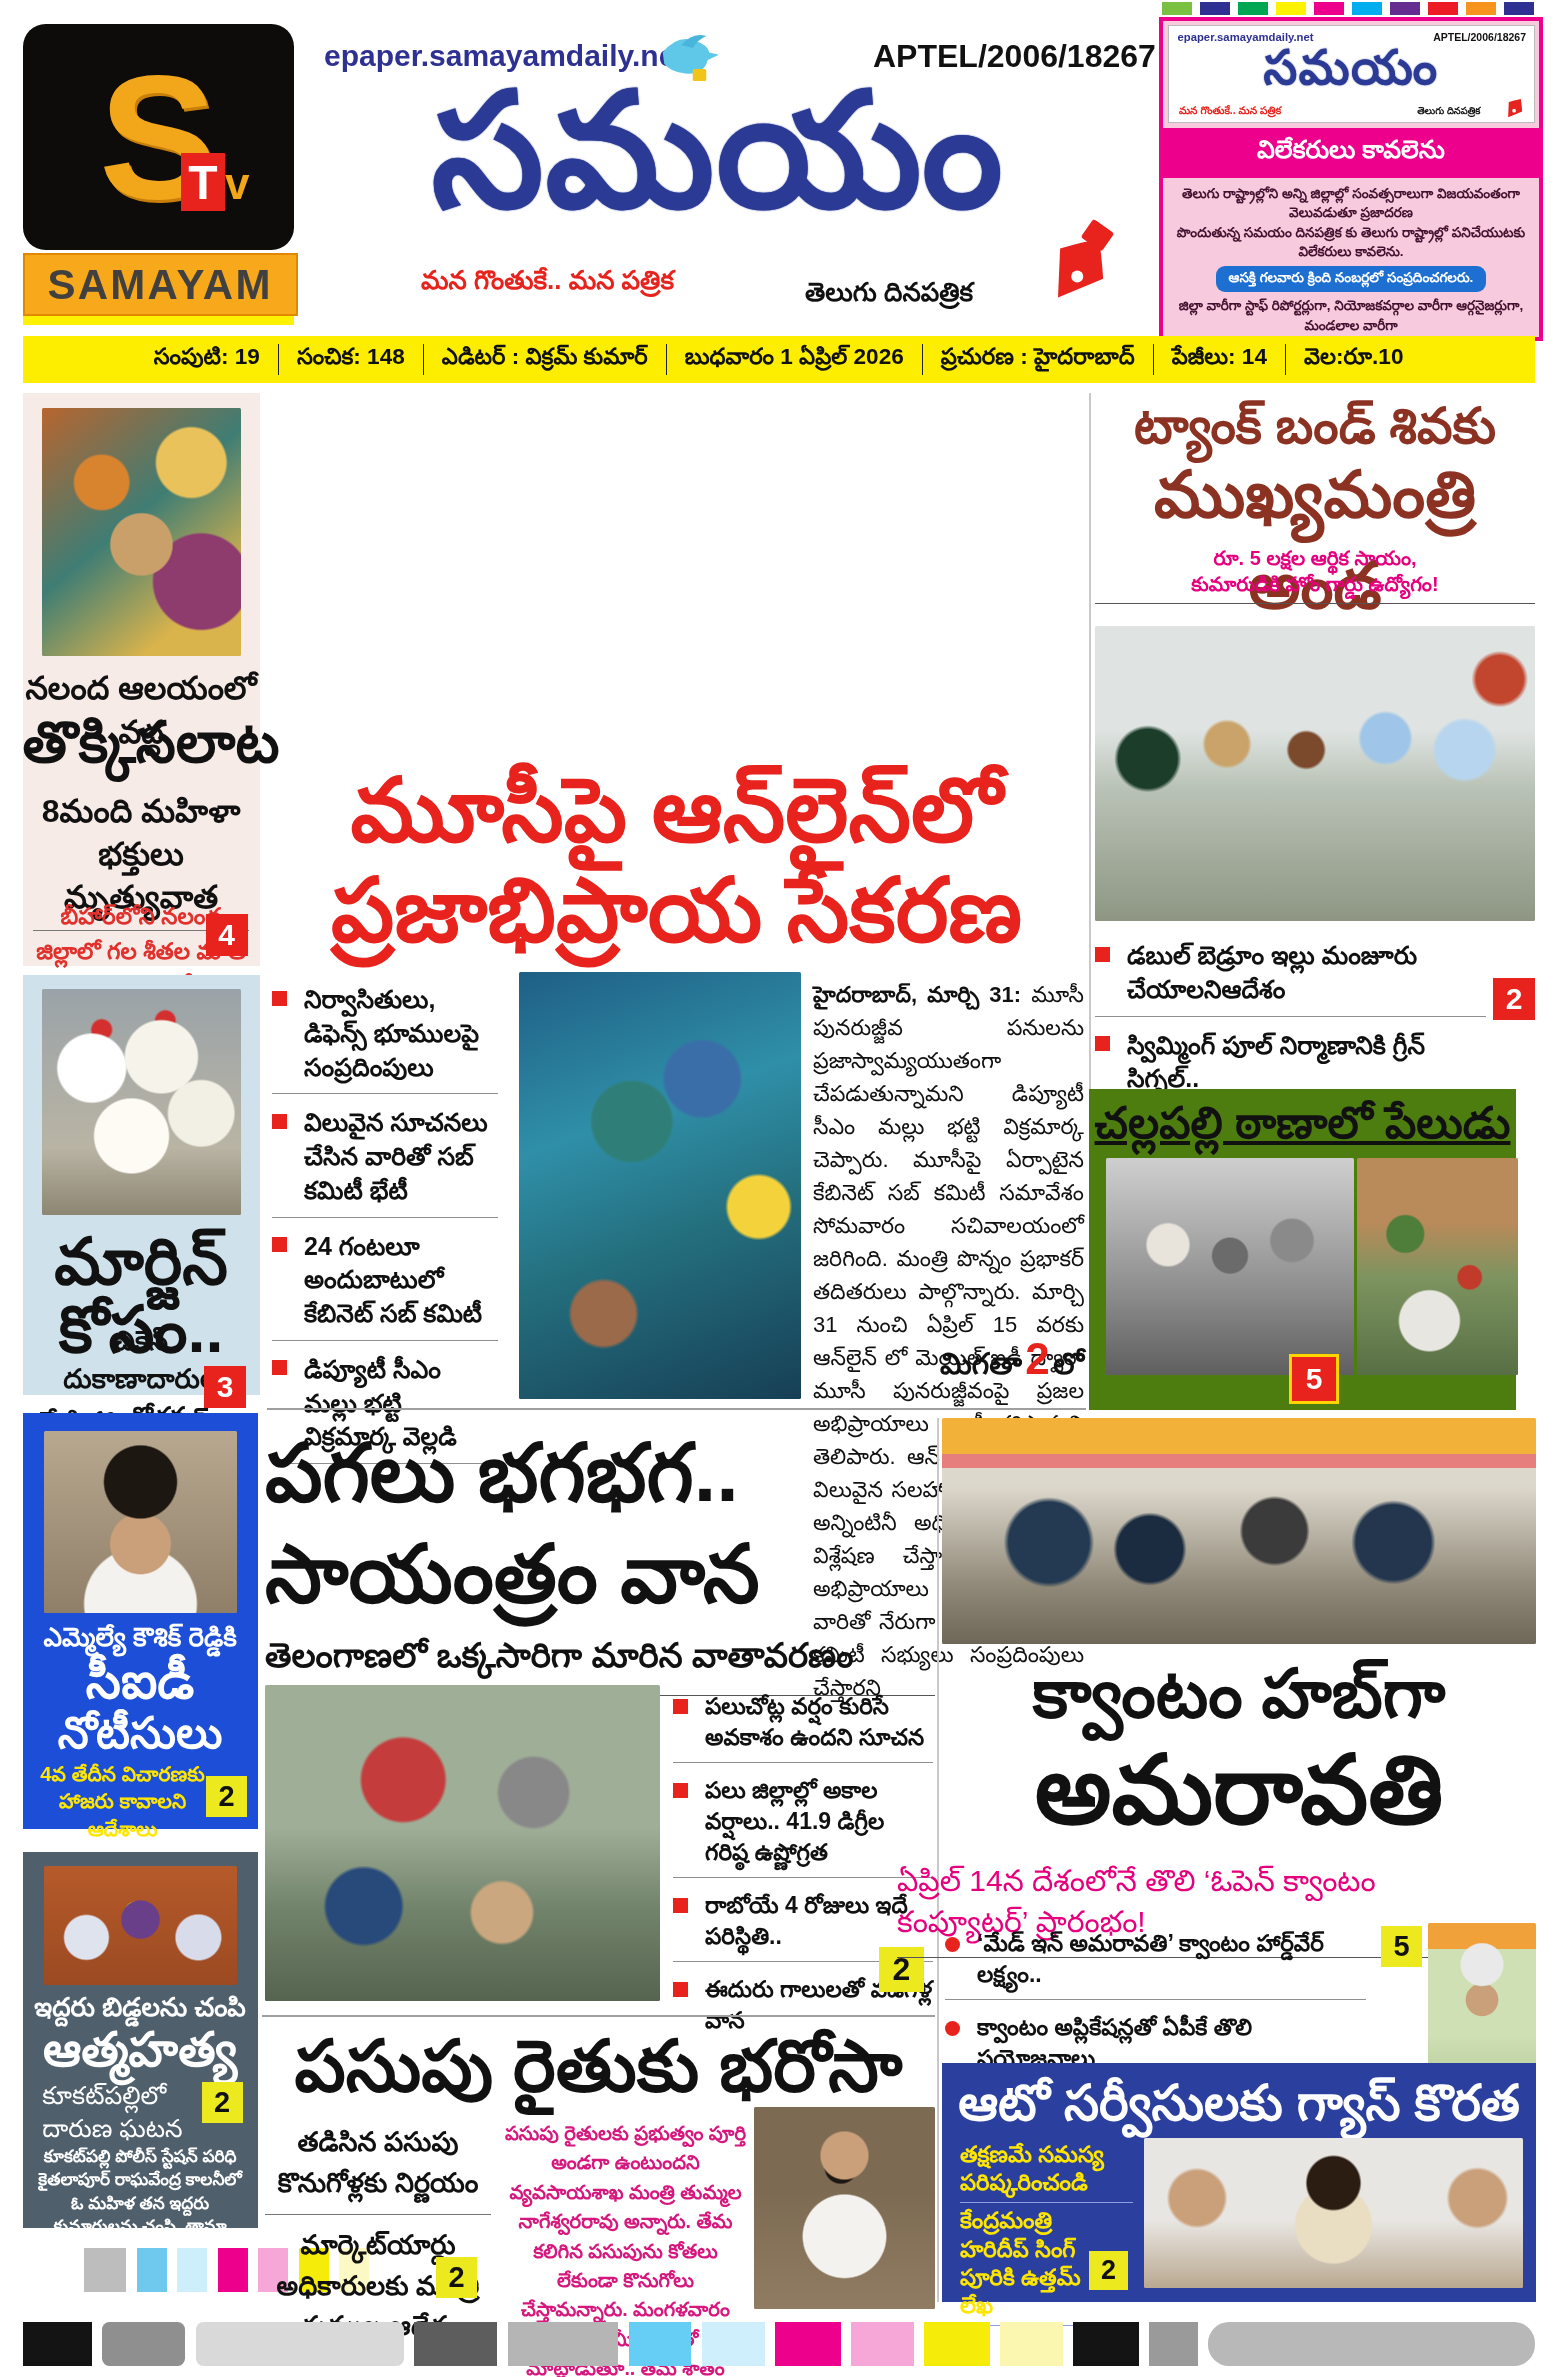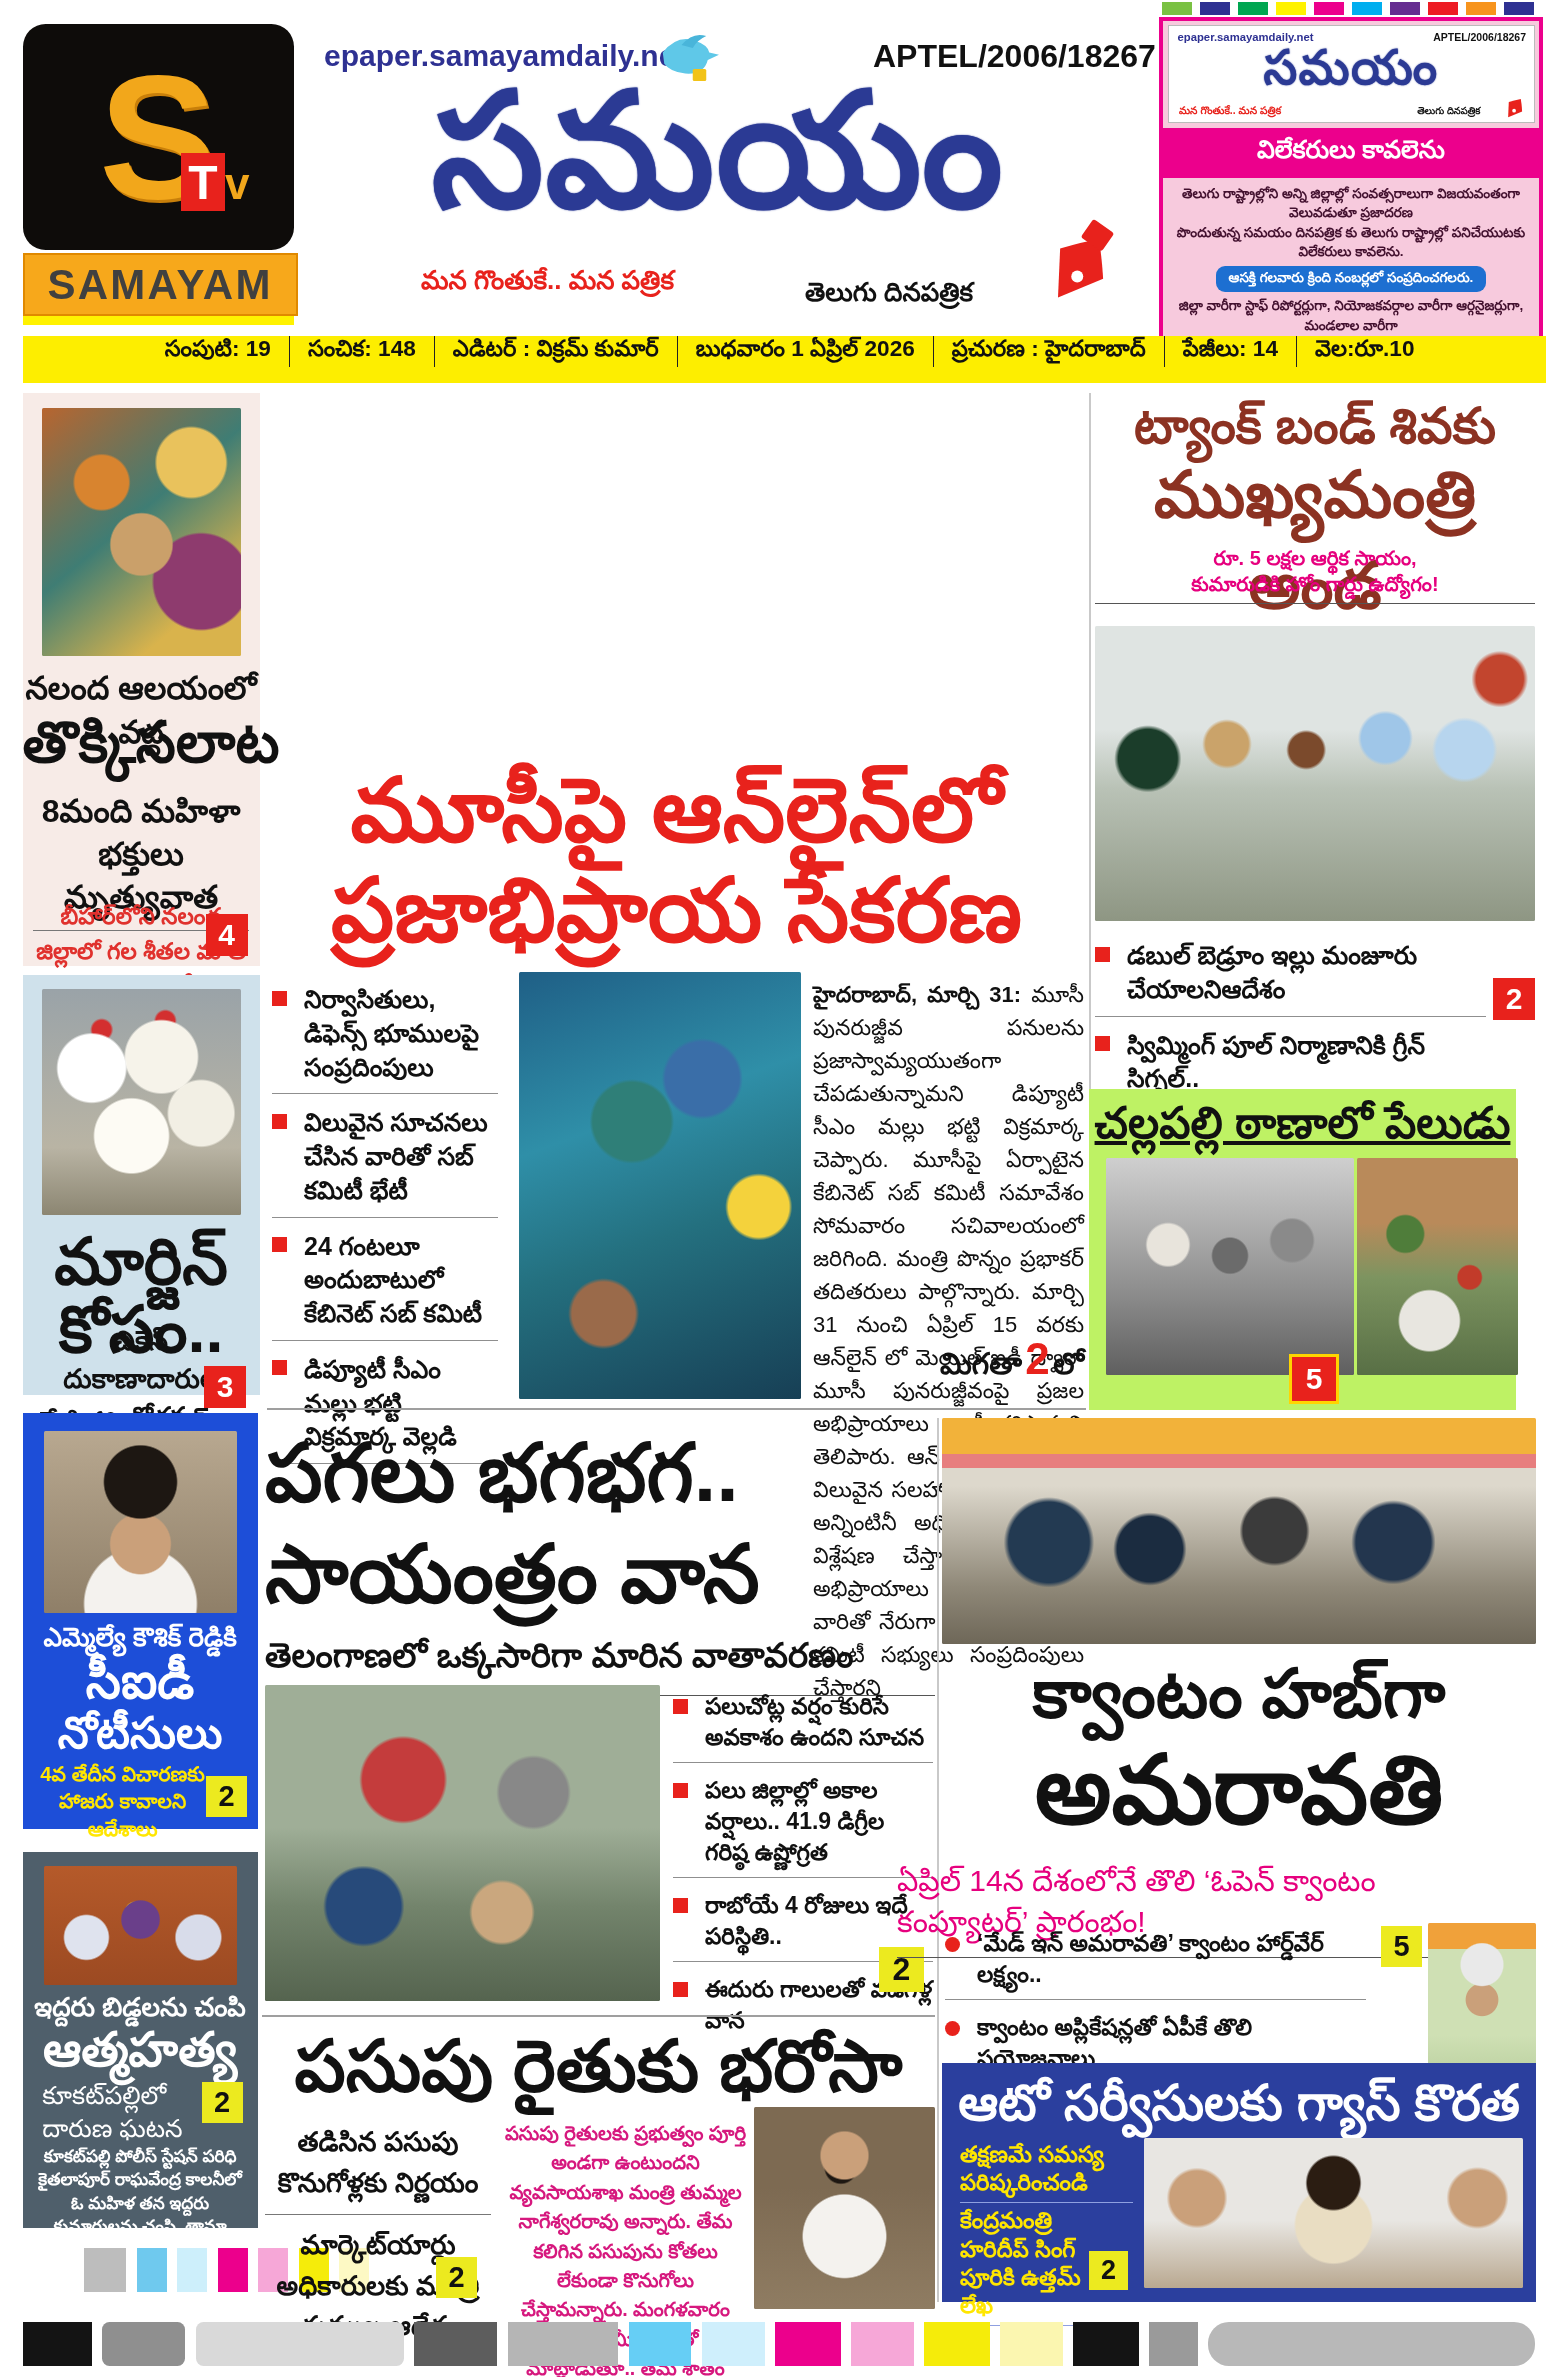--- a/index.html
+++ b/index.html
@@ -21,21 +21,21 @@
   .tag-red{color:#e8221c;font-weight:800;font-size:26px;}
   .tag-black{color:#111;font-weight:800;font-size:26px;}
   
   .ad-box{border:4.5px solid #ec008c;background:#f7cadd;}
   .ad-mini{background:#fff;border:1.5px solid #bbb;position:relative;}
   .ad-band{background:#ec008c;color:#fff;font-weight:900;display:flex;align-items:center;justify-content:center;}
   .ad-body{color:#43112f;font-weight:700;font-size:13.5px;line-height:1.45;text-align:center;}
   .ad-pill{background:#1d6fd1;color:#fff;border-radius:9px;font-size:13.5px;font-weight:700;display:flex;align-items:center;justify-content:center;}
   .ad-phone{background:#2e3192;color:#fff;font-weight:900;font-style:italic;display:flex;align-items:center;justify-content:center;font-size:25px;letter-spacing:0.8px;}
   
-  .edition{background:#fdee00;display:flex;align-items:flex-start;justify-content:center;padding-left:11px;}
+  .edition{background:#fdee00;display:flex;align-items:center;justify-content:center;}
   .edition span{font-size:22.6px;font-weight:800;padding:0 18px;border-right:1.5px solid #222;}
   .edition span:last-child{border-right:none;}
   
   .badge{display:flex;align-items:center;justify-content:center;font-weight:900;}
   .badge-red{background:#e8221c;color:#fff;}
   .badge-yellow{background:#ecea1f;color:#111;}
   
   .sq-bullets,.dot-bullets{list-style:none;margin:0;padding:0;}
   .sq-bullets li,.dot-bullets li{position:relative;padding-left:32px;font-weight:800;border-bottom:1.5px solid #8f8f8f;padding-bottom:9px;margin-bottom:12px;line-height:1.35;}
   .sq-bullets li::before{content:"";position:absolute;left:0;top:7.5px;width:15px;height:15px;background:#e8221c;}
@@ -202,21 +202,21 @@
       radial-gradient(circle at 84% 42%,#b7d5ee 0 7%,transparent 8%),
       radial-gradient(circle at 92% 18%,#c2452e 0 5%,transparent 6%),
       linear-gradient(180deg,#dfe4e2 0 35%,#b9c2b6 55%,#8e9683 100%);"></div>
   <ul class="abs sq-bullets" style="left:1095px;top:939px;width:391px;font-size:25px;">
     <li>డబుల్ బెడ్రూం ఇల్లు మంజూరు చేయాలనిఆదేశం</li>
     <li>స్విమ్మింగ్ పూల్ నిర్మాణానికి గ్రీన్ సిగ్నల్..</li>
     <li>మానవత్వానికి నిదర్శనమన్న శివ కుటుంబం</li>
   </ul>
   <div class="abs badge badge-red" style="left:1493px;top:978px;width:42px;height:42px;font-size:30px;">2</div>
 
-  <div class="abs" style="left:1089px;top:1089px;width:427px;height:321px;background:#bef264;">
+  <div class="abs" style="left:1089px;top:1089px;width:427px;height:321px;background:#4d7c0f;">
     <div class="ctr" style="position:absolute;left:0;top:9px;width:100%;font-size:44px;font-weight:900;text-decoration:underline;">చల్లపల్లి ఠాణాలో పేలుడు</div>
     <div class="photo" style="position:absolute;left:16.6px;top:69px;width:248px;height:217px;background:
         radial-gradient(circle at 25% 40%,#e8e4dc 0 9%,transparent 10%),
         radial-gradient(circle at 50% 45%,#6b6b6b 0 10%,transparent 11%),
         radial-gradient(circle at 75% 38%,#8a8a8a 0 9%,transparent 10%),
         linear-gradient(180deg,#cfcfcf,#8f8f8f 60%,#5f5f5f);"></div>
     <div class="photo" style="position:absolute;left:268px;top:69px;width:161px;height:217px;background:
         radial-gradient(circle at 45% 75%,#e8e6e0 0 16%,transparent 17%),
         radial-gradient(circle at 70% 55%,#c23b2a 0 7%,transparent 8%),
         radial-gradient(circle at 30% 35%,#4f7d3a 0 10%,transparent 11%),

